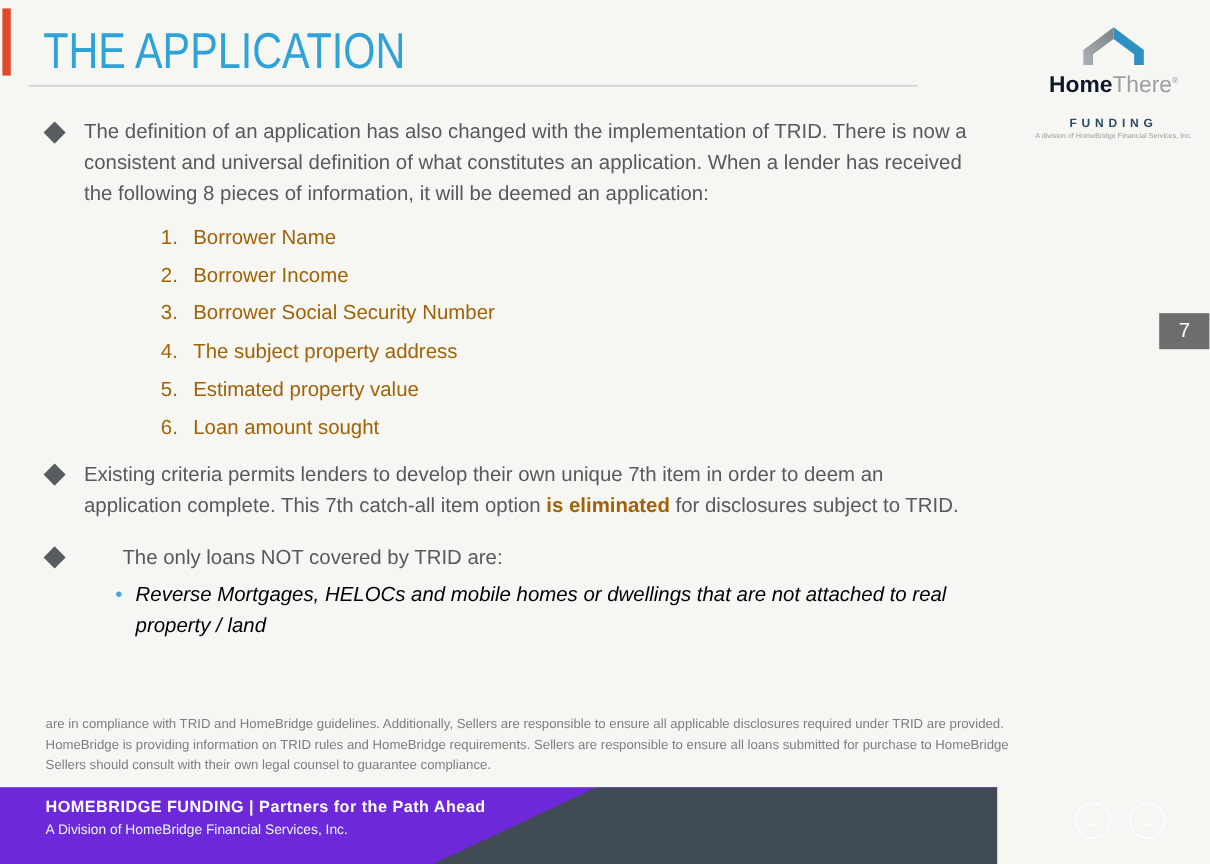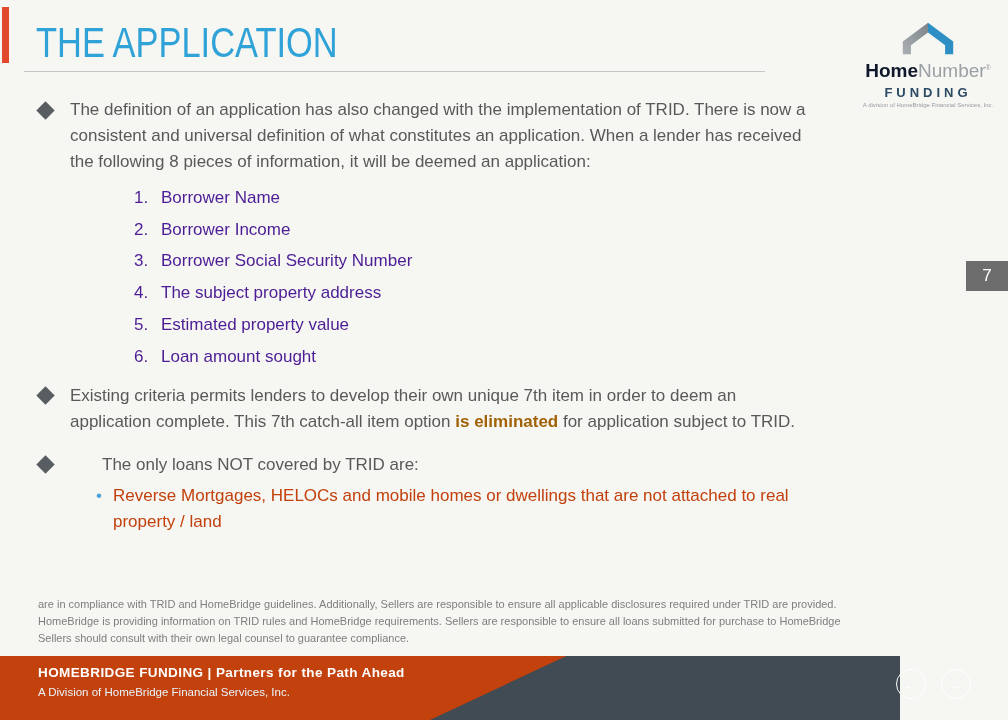--- a/index.html
+++ b/index.html
@@ -25,21 +25,21 @@
   }
   .title-rule { position:absolute; left:24px; top:71px; width:741px; height:1px; background:#c6c6c6; }
 
   
   .logo { position:absolute; left:852px; top:20px; width:152px; text-align:center; }
   .logo-house { display:block; margin:0 auto 2px auto; }
   .logo-word { font-size:19px; line-height:20px; letter-spacing:0; white-space:nowrap; }
   .logo-word .home { color:#0f172a; font-weight:700; }
   .logo-word .bridge { color:#9aa0a4; font-weight:400; }
   .logo-word .reg { color:#9aa0a4; font-size:7px; vertical-align:super; }
-  .logo-funding { font-size:13px; letter-spacing:4px; color:#2b4a63; font-weight:700; margin-top:4px; }
+  .logo-funding { font-size:10px; letter-spacing:4px; color:#2b4a63; font-weight:700; margin-top:17px; }
   .logo-tagline { font-size:6px; color:#979da2; margin-top:2px; white-space:nowrap; }
 
   
   .page-badge {
     position:absolute; left:966px; top:261px; width:42px; height:30px;
     background:#6d6d6d; color:#ffffff; font-size:17px;
     display:flex; align-items:center; justify-content:center;
   }
 
   
@@ -47,33 +47,33 @@
   .d1 { left:39px; top:104px; }
   .d2 { left:39px; top:389px; }
   .d3 { left:39px; top:458px; }
 
   .para { position:absolute; left:70px; font-size:17px; line-height:26px; color:#595959; white-space:nowrap; }
   .p1 { top:97px; }
   .p2 { top:383px; }
   .p3 { top:452px;margin-left:32px; }
   .p2 .bold { font-weight:700; color:#a16207; }
 
-  .num-list { position:absolute; left:134px; top:182px; font-size:17px; line-height:31.7px; color:#4c1d95; }
+  .num-list { position:absolute; left:134px; top:182px; font-size:17px; line-height:31.7px; color:#a16207; }
   .num-list .row { white-space:nowrap; }
   .num-list .num { display:inline-block; width:27px; }
 
   .sub-bullet-dot { position:absolute; left:96px; top:483px; font-size:17px; line-height:26px; color:#4ba4d8; }
-  .sub-bullet { position:absolute; left:113px; top:483px; font-size:17px; line-height:26px; color:#c2410c; white-space:nowrap; }
+  .sub-bullet { position:absolute; left:113px; top:483px; font-size:17px; line-height:26px; color:#000000; white-space:nowrap;font-style:italic; }
 
   
   .disclaimer { position:absolute; left:38px; top:596px; font-size:11px; line-height:17px; color:#7e7e7e; }
   .disclaimer div { white-space:nowrap; }
 
   
-  .footer { position:absolute; left:0; top:656px; width:900px; height:64px; background:#c2410c; }
+  .footer { position:absolute; left:0; top:656px; width:831px; height:64px; background:#6d28d9; }
   .footer-dark {
     position:absolute; right:0; top:0; width:470px; height:64px; background:#404b54;
     clip-path:polygon(29% 0, 100% 0, 100% 100%, 0 100%);
   }
   .footer-brand {
     position:absolute; left:38px; top:9px; font-size:13.5px; font-weight:700;
     color:#ffffff; letter-spacing:0.4px; white-space:nowrap;
   }
   .footer-division {
     position:absolute; left:38px; top:30px; font-size:11.5px; font-weight:400;
@@ -102,21 +102,21 @@
     <svg class="logo-house" width="58" height="36" viewBox="0 0 64 40">
       <defs>
         <linearGradient id="gryg" x1="0" y1="1" x2="1" y2="0">
           <stop offset="0" stop-color="#aab0b4"></stop>
             <stop offset="1" stop-color="#7d8489"></stop>
         </linearGradient>
       </defs>
       <polygon points="4,24 32,3 32,14 13,28 13,38 4,38" fill="url(#gryg)"></polygon>
       <polygon points="32,3 60,24 60,38 51,38 51,28 32,14" fill="#2e8fc5"></polygon>
     </svg>
-    <div class="logo-word"><span class="home">Home</span><span class="bridge">Number</span><span class="reg">®</span></div>
+    <div class="logo-word"><span class="home">Home</span><span class="bridge">There</span><span class="reg">®</span></div>
     <div class="logo-funding">FUNDING</div>
     <div class="logo-tagline">A division of HomeBridge Financial Services, Inc.</div>
   </div>
 
   <div class="page-badge">
     <span>7</span>
   </div>
 
   <span class="diamond d1"></span>
   <div class="para p1">
@@ -130,21 +130,21 @@
     <div class="row"><span class="num">2.</span><span>Borrower Income</span></div>
     <div class="row"><span class="num">3.</span><span>Borrower Social Security Number</span></div>
     <div class="row"><span class="num">4.</span><span>The subject property address</span></div>
     <div class="row"><span class="num">5.</span><span>Estimated property value</span></div>
     <div class="row"><span class="num">6.</span><span>Loan amount sought</span></div>
   </div>
 
   <span class="diamond d2"></span>
   <div class="para p2">
     <div>Existing criteria permits lenders to develop their own unique 7th item in order to deem an</div>
-    <div><span>application complete. This 7th catch-all item option </span><span class="bold">is eliminated</span><span> for application subject to TRID.</span></div>
+    <div><span>application complete. This 7th catch-all item option </span><span class="bold">is eliminated</span><span> for disclosures subject to TRID.</span></div>
   </div>
 
   <span class="diamond d3"></span>
   <div class="para p3">The only loans NOT covered by TRID are:</div>
   <div class="sub-bullet-dot">•</div>
   <div class="sub-bullet">
     <div>Reverse Mortgages, HELOCs and mobile homes or dwellings that are not attached to real</div>
     <div>property / land</div>
   </div>
 

